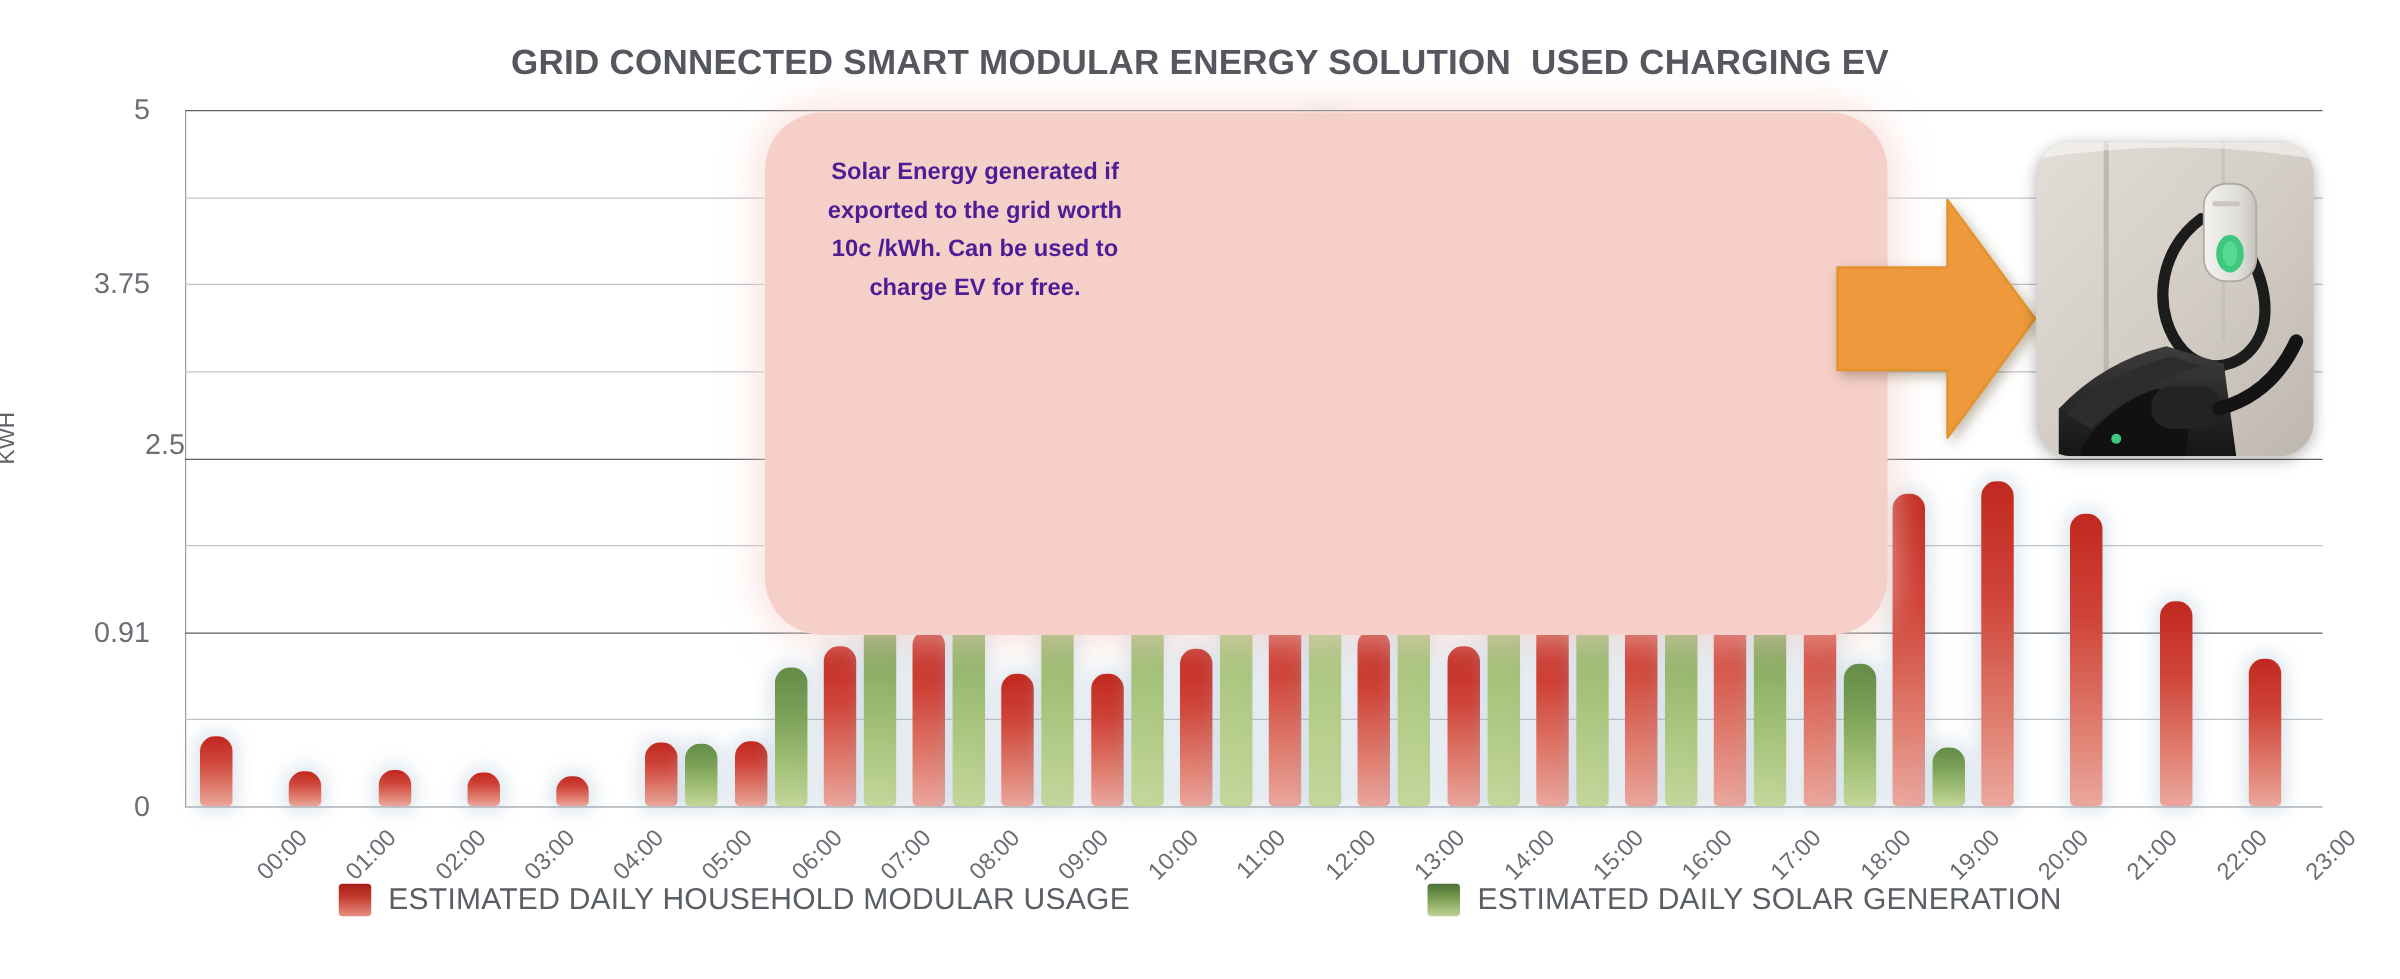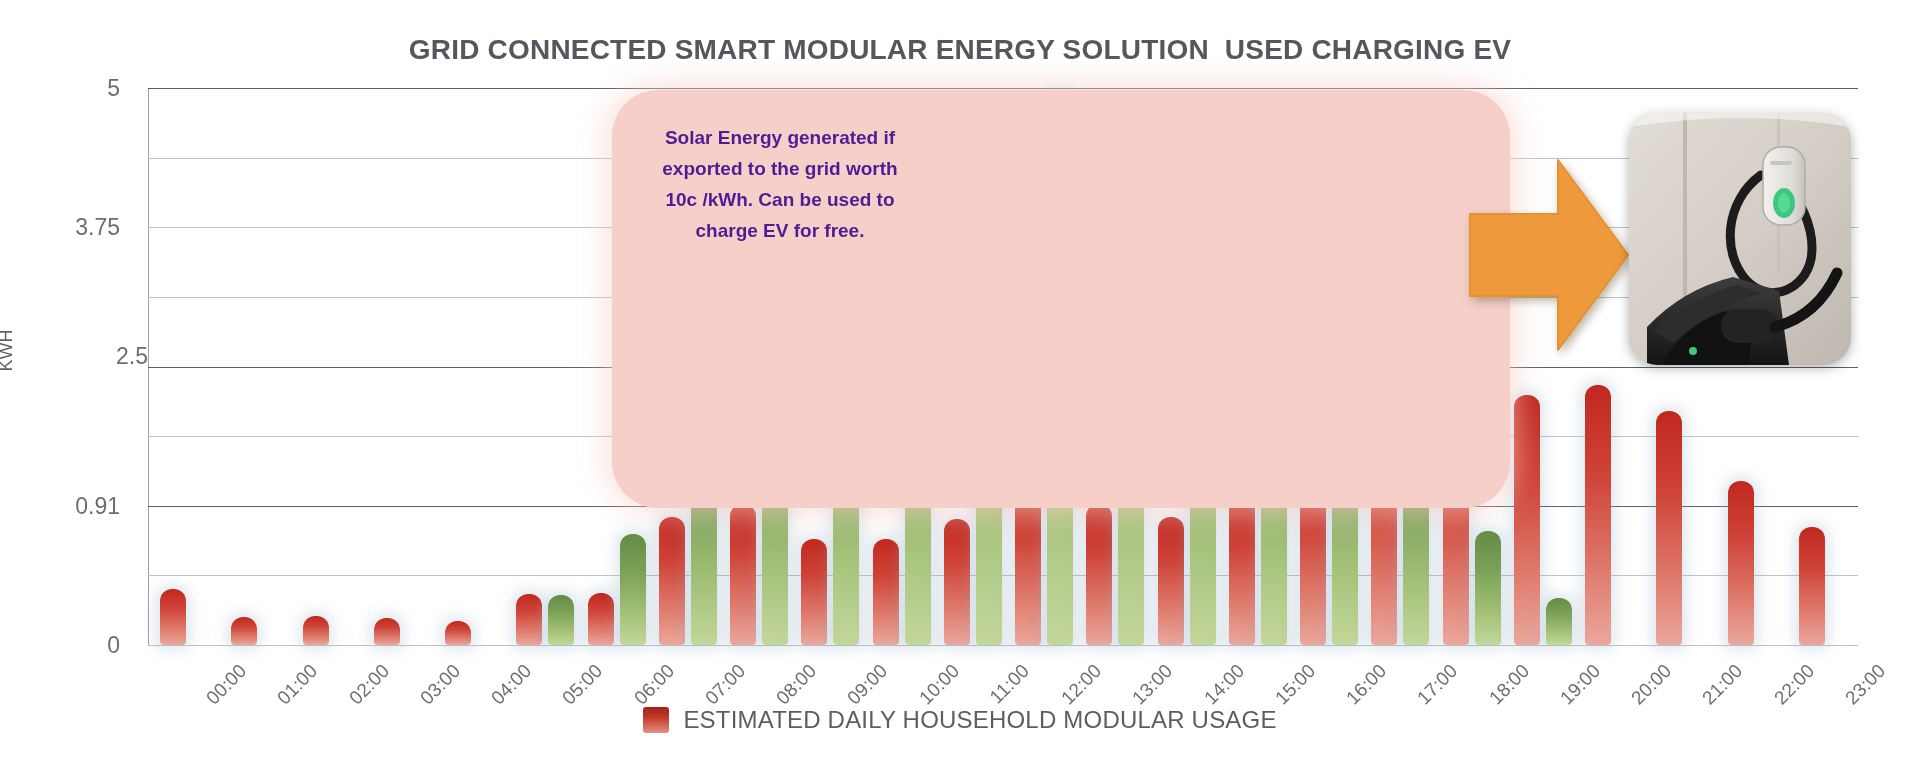--- a/index.html
+++ b/index.html
@@ -384,15 +384,19 @@
       <path d="M146 214 C176 206 196 186 208 160" fill="none" stroke="#141414" stroke-width="11" stroke-linecap="round"></path>
       <circle cx="64" cy="238" r="4" fill="#3ec77e"></circle>
     </svg>
   </div>
 
   <div class="legend">
     <div class="legend-item">
       <span class="legend-swatch usage"></span>
       <span class="legend-label">ESTIMATED DAILY HOUSEHOLD MODULAR USAGE</span>
     </div>
+    <div class="legend-item">
+      <span class="legend-swatch solar"></span>
+      <span class="legend-label">ESTIMATED DAILY SOLAR GENERATION</span>
+    </div>
   </div>
 
 </div>
 
 </body></html>

